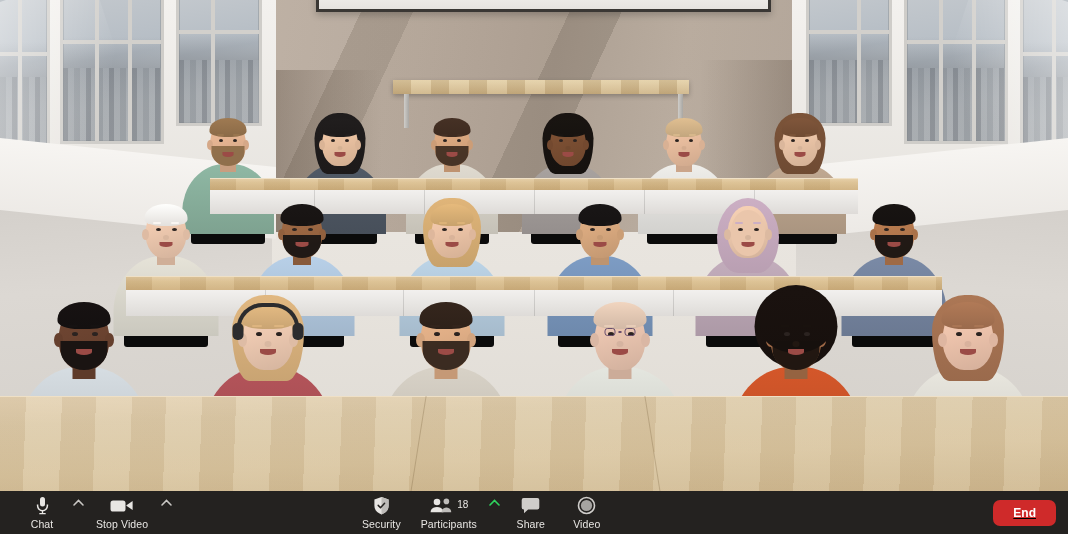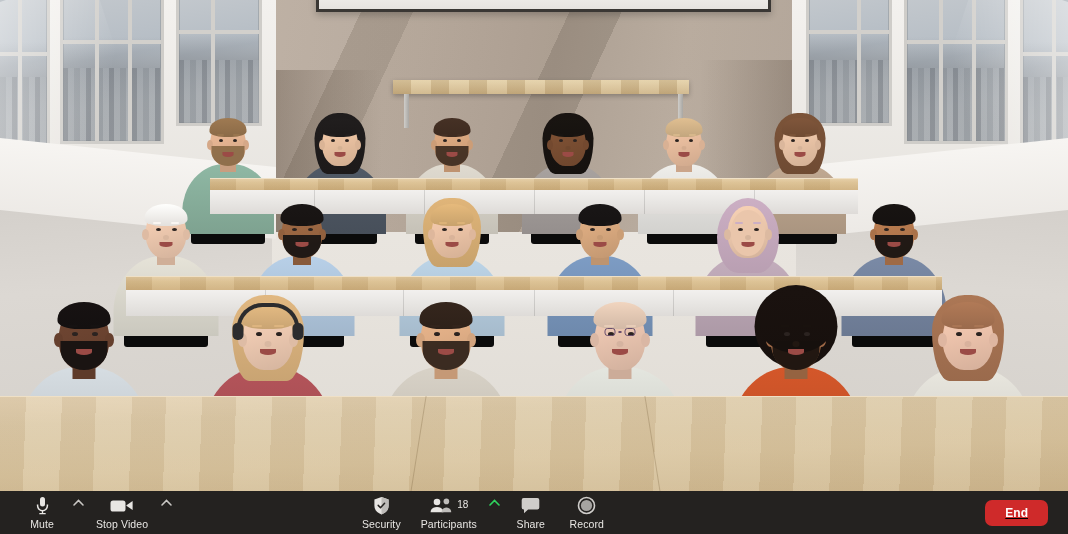--- a/index.html
+++ b/index.html
@@ -230,21 +230,21 @@
   }
 
   
   .toolbar{
     position:absolute; left:0; bottom:0; width:1068px; height:43px;
     background:#242220;
     display:flex; align-items:center;
   }
   .tb-left{ display:flex; align-items:flex-start; padding-left:14px; gap:0; }
   .tb-center{ position:absolute; left:352px; display:flex; align-items:flex-start; gap:0; }
-  .tb-right{ position:absolute; right:20px; display:flex; align-items:flex-end;text-decoration:underline; }
+  .tb-right{ position:absolute; right:12px; display:flex; align-items:flex-end;text-decoration:underline; }
 
   .tb-item{
     position:relative;
     display:flex; flex-direction:column; align-items:center; justify-content:flex-start;
     min-width:56px; padding:0 10px;
     cursor:pointer;
   }
   .tb-ico{
     height:20px; display:flex; align-items:center; justify-content:center;
     margin-bottom:3px;
@@ -683,21 +683,21 @@
 
       <div class="tb-item">
         <div class="tb-ico">
           <svg width="15" height="19" viewBox="0 0 15 19">
             <rect x="5" y="1" width="5" height="9.5" rx="2.5" fill="#e8e6e3"></rect>
             <path d="M2.6 8.6v1.2a4.9 4.9 0 0 0 9.8 0V8.6" fill="none" stroke="#e8e6e3" stroke-width="1.5"></path>
             <rect x="6.85" y="14.2" width="1.3" height="3.2" fill="#e8e6e3"></rect>
             <rect x="4.2" y="17" width="6.6" height="1.3" rx=".6" fill="#e8e6e3"></rect>
           </svg>
         </div>
-        <div class="tb-lbl">Mute</div>
+        <div class="tb-lbl">Chat</div>
       </div>
       <div class="tb-caret">
         <svg width="11" height="7" viewBox="0 0 11 7">
             <path d="M1 6L5.5 1.4 10 6" fill="none" stroke="#c9c7c4" stroke-width="1.5" stroke-linecap="round"></path>
           </svg>
       </div>
 
       <div class="tb-item" style="min-width:68px;">
         <div class="tb-ico">
           <svg width="24" height="15" viewBox="0 0 24 15">
@@ -755,21 +755,21 @@
         <div class="tb-lbl">Share</div>
       </div>
 
       <div class="tb-item">
         <div class="tb-ico">
           <svg width="19" height="19" viewBox="0 0 19 19">
             <circle cx="9.5" cy="9.5" r="8" fill="none" stroke="#cfcdca" stroke-width="1.6"></circle>
             <circle cx="9.5" cy="9.5" r="5.6" fill="#a6a4a1"></circle>
           </svg>
         </div>
-        <div class="tb-lbl">Record</div>
+        <div class="tb-lbl">Video</div>
       </div>
 
     </div>
 
     <div class="tb-right">
       <button class="end-btn">End</button>
     </div>
   </div>
 </div>
 

